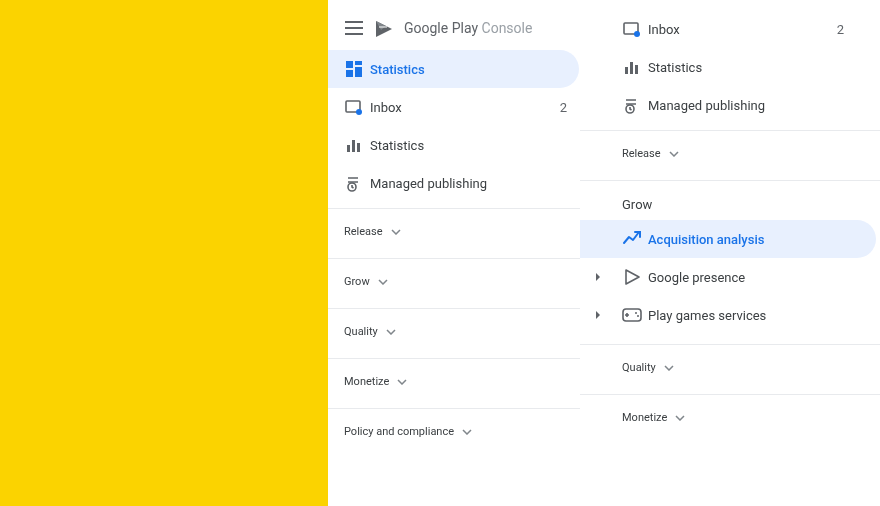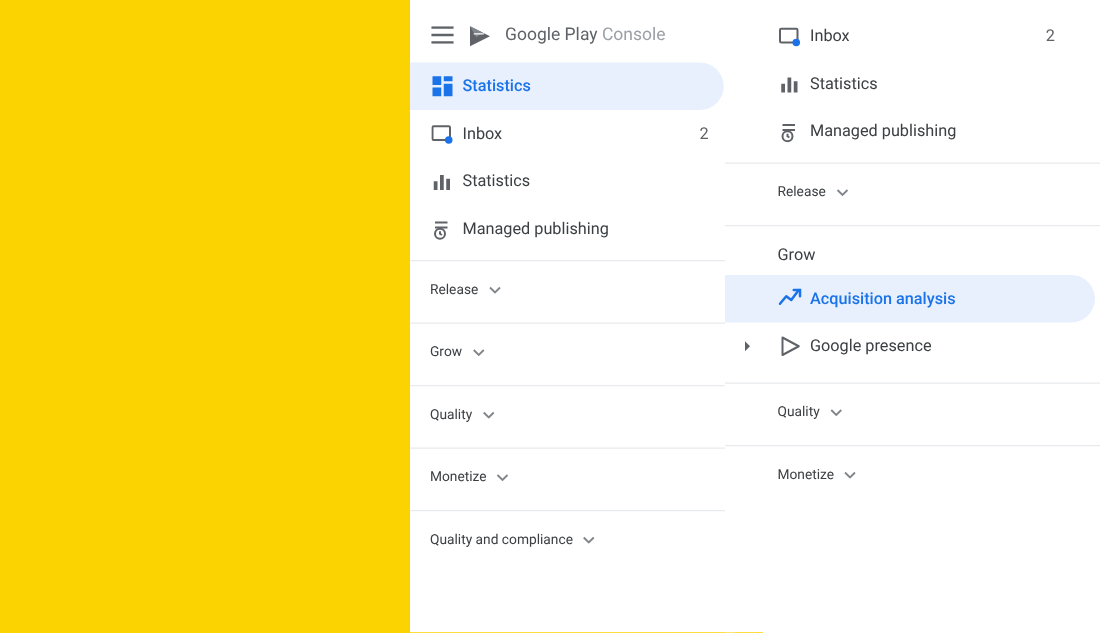--- a/index.html
+++ b/index.html
@@ -231,21 +231,21 @@
   <div class="section-head">
     <span>Monetize</span>
     <span class="chev">
         <svg width="10" height="6" viewBox="0 0 10 6">
           <path d="M1 1l4 4 4-4" stroke="currentColor" stroke-width="1.5" fill="none"></path>
         </svg>
       </span>
   </div>
   <div class="section-divider"></div>
   <div class="section-head">
-    <span>Quality and compliance</span>
+    <span>Policy and compliance</span>
     <span class="chev">
         <svg width="10" height="6" viewBox="0 0 10 6">
           <path d="M1 1l4 4 4-4" stroke="currentColor" stroke-width="1.5" fill="none"></path>
         </svg>
       </span>
   </div>
 
 </div>
 
 <div class="panel panel-right">
@@ -313,20 +313,36 @@
         </svg>
       </span>
     <span class="nav-icon">
       <svg width="18" height="18" viewBox="0 0 18 18">
           <polygon points="3,2 16,9 3,16" fill="none" stroke="currentColor" stroke-width="1.6" stroke-linejoin="round"></polygon>
         </svg>
     </span>
     <span>Google presence</span>
   </div>
 
+  <div class="nav-item with-caret">
+    <span class="caret">
+        <svg width="8" height="10" viewBox="0 0 8 10">
+          <path d="M2 1l4 4-4 4" fill="currentColor"></path>
+        </svg>
+      </span>
+    <span class="nav-icon">
+      <svg width="20" height="14" viewBox="0 0 20 14">
+          <rect x="1" y="1" width="18" height="12" rx="3" stroke="currentColor" stroke-width="1.6" fill="none"></rect>
+          <path d="M5 5v4M3 7h4" stroke="currentColor" stroke-width="1.6"></path>
+          <circle cx="14" cy="5" r="1" fill="currentColor"></circle>
+          <circle cx="16" cy="8" r="1" fill="currentColor"></circle>
+        </svg>
+    </span>
+    <span>Play games services</span>
+  </div>
 
   <div class="section-divider" style="margin-top:10px;"></div>
   <div class="section-head">
     <span>Quality</span>
     <span class="chev">
         <svg width="10" height="6" viewBox="0 0 10 6">
           <path d="M1 1l4 4 4-4" stroke="currentColor" stroke-width="1.5" fill="none"></path>
         </svg>
       </span>
   </div>

